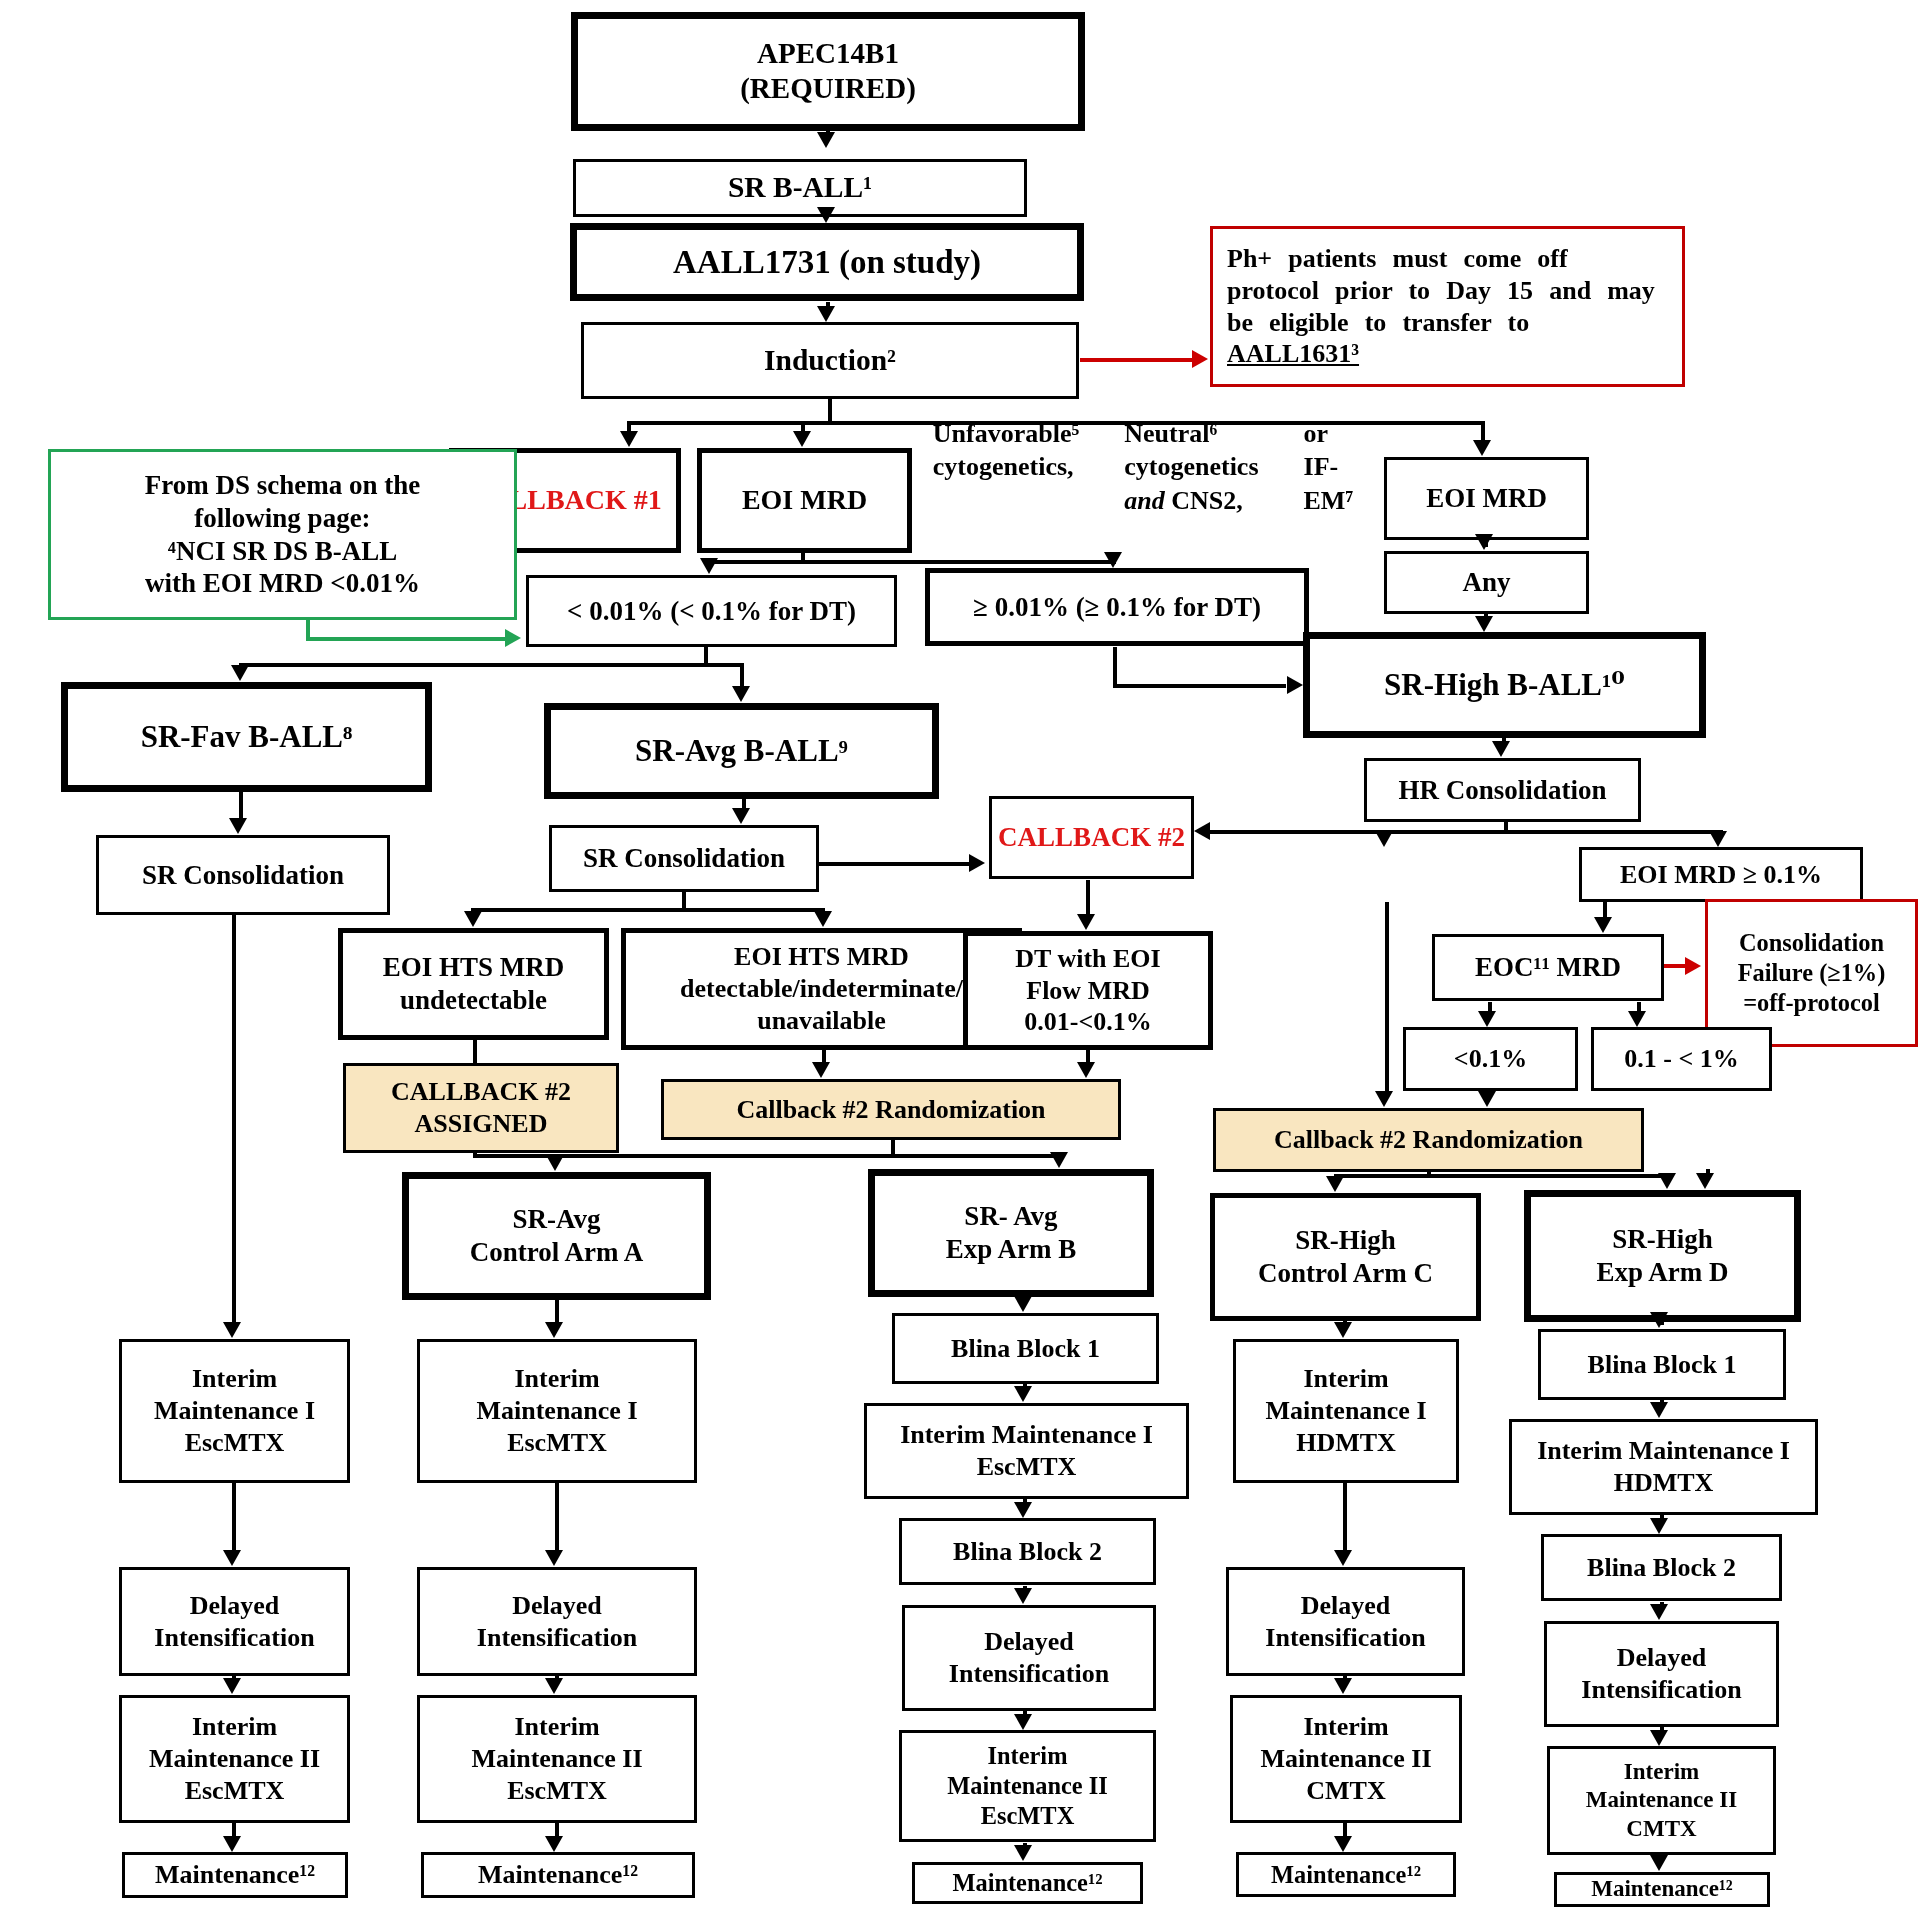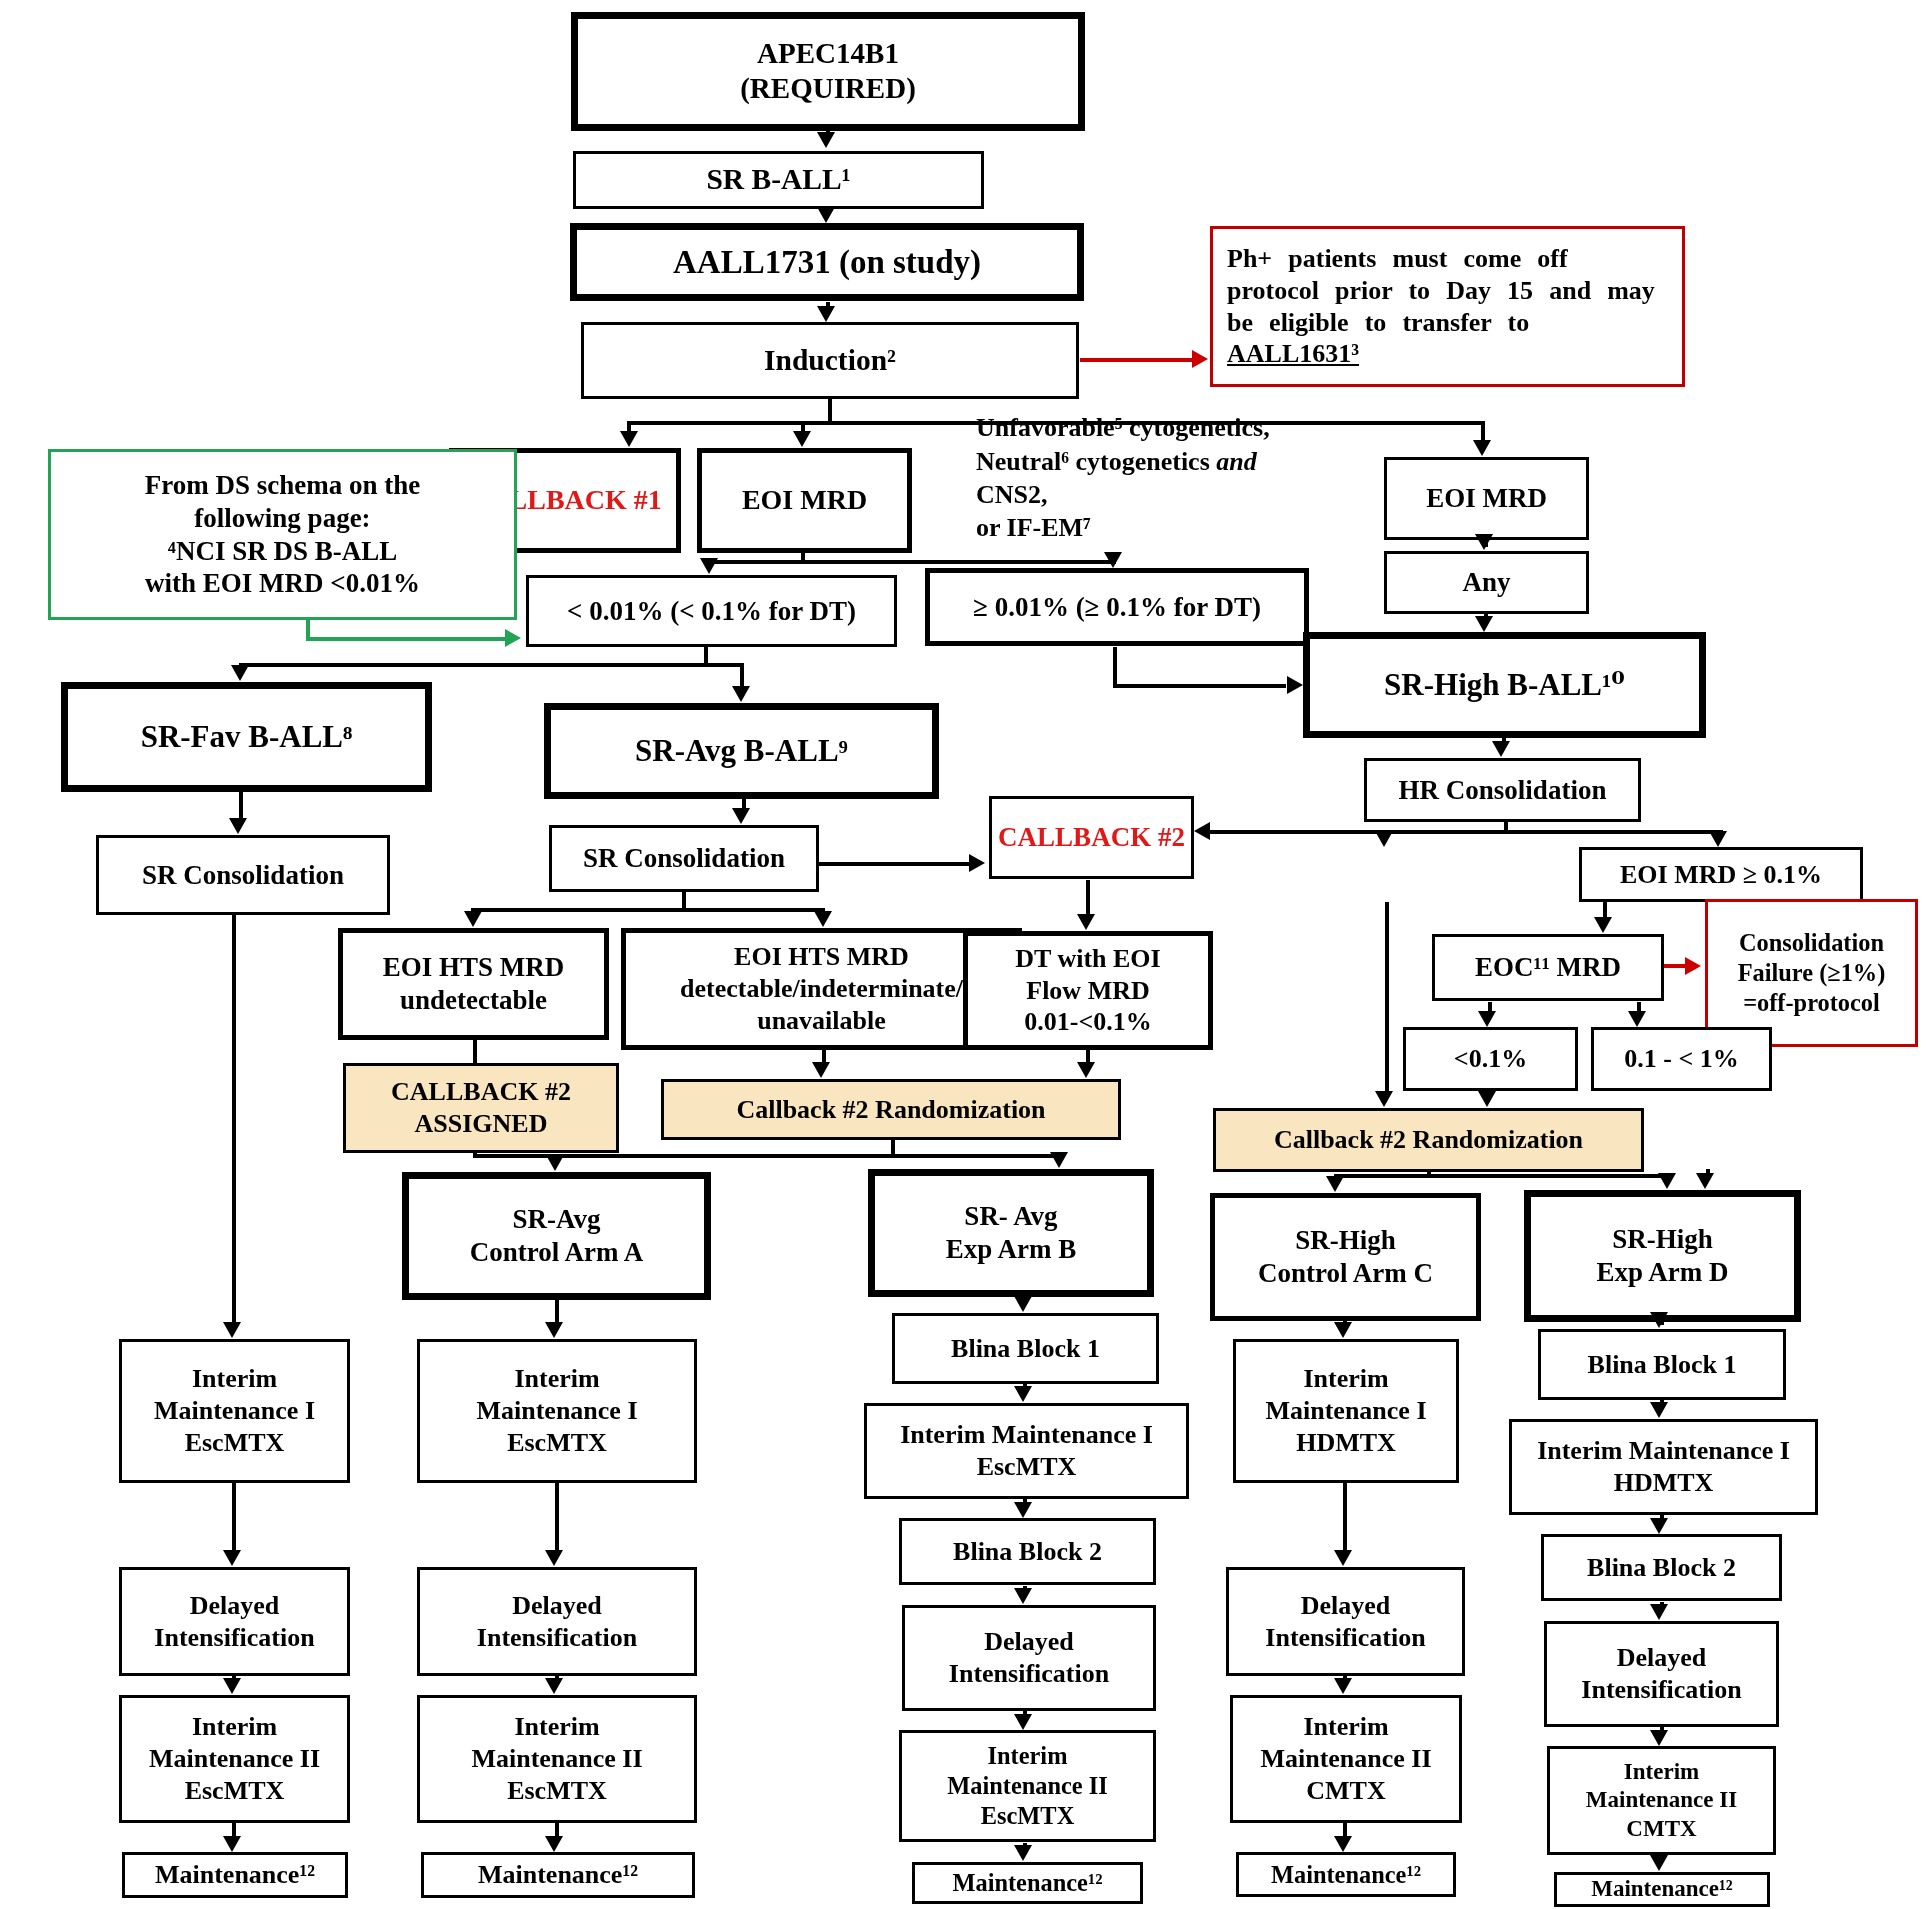--- a/index.html
+++ b/index.html
@@ -1,22 +1,22 @@
 <!DOCTYPE html>
 <html style="font-size:10.3px"><head>
 <meta charset="utf-8">
 <style>
   html,body{margin:0;padding:0;background:#ffffff;}
   #canvas{position:relative;width:1926px;height:1909px;background:#fff;
           font-family:"Liberation Serif","DejaVu Serif",serif;font-weight:bold;color:#000;overflow:hidden;}
   .node{position:absolute;border:3.9px solid #000;background:#fff;box-sizing:border-box;
         display:flex;flex-direction:column;justify-content:center;align-items:center;
         text-align:center;line-height:1.22;}
-  .note{position:absolute;display:flex;flex-direction:column;justify-content:center;
-        text-align:center;line-height:1.28;}
+  .note{position:absolute;display:flex;flex-direction:row;justify-content:center;
+        text-align:center;line-height:1.28;gap:45px;}
   .b5{border-width:3.2px}.b8{border-width:5.1px}.b11{border-width:7px}
   .red-b{border-color:#c00000}
   .green-b{border-color:#23a455}
   .tan{background:#f9e6c0}
   .redtext{color:#e01818}
   .leftal{align-items:flex-start;text-align:left;padding:0 14px;justify-content:center;}
   .spread .ln{word-spacing:9.6px;}
   .fs54{font-size:29px}.fs52{font-size:33px}.fs48{font-size:31px}.fs46{font-size:29.5px}
   .fs44{font-size:28px}.fs42{font-size:27px}.fs40{font-size:26px}.fs38{font-size:24.4px}.fs36{font-size:23px}
   .it{font-style:italic}
@@ -33,21 +33,21 @@
 </style>
 </head>
 <body>
 
 <div id="canvas">
 
   <div class="node b11 fs54" style="left:571px;top:11.6px;width:514px;height:119px">
       <div class="ln">APEC14B1</div>
       <div class="ln">(REQUIRED)</div>
     </div>
-  <div class="node fs46" style="left:573px;top:151px;width:411px;height:58px">
+  <div class="node fs46" style="left:573px;top:159px;width:454px;height:58px">
       <div class="ln">SR B-ALL¹</div>
     </div>
   <div class="node b11 fs52" style="left:570px;top:223px;width:514px;height:78px">
       <div class="ln">AALL1731 (on study)</div>
     </div>
   <div class="node fs46" style="left:581px;top:322px;width:498px;height:77px">
       <div class="ln">Induction²</div>
     </div>
   <div class="node red-b fs40 leftal spread" style="left:1210px;top:226px;width:475px;height:161px">
       <div class="ln">Ph+ patients must come off</div>

